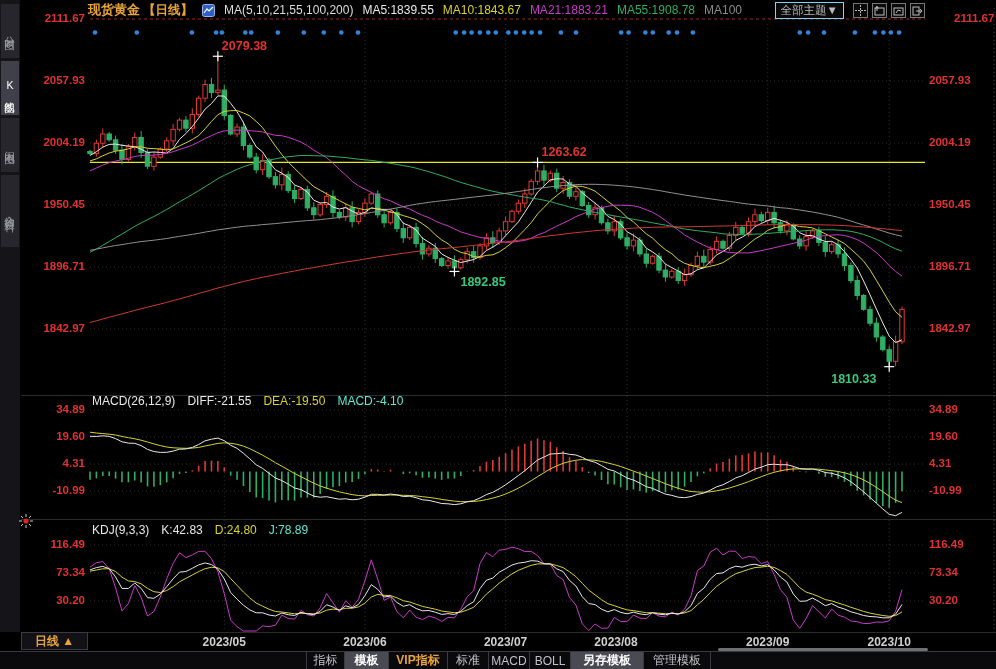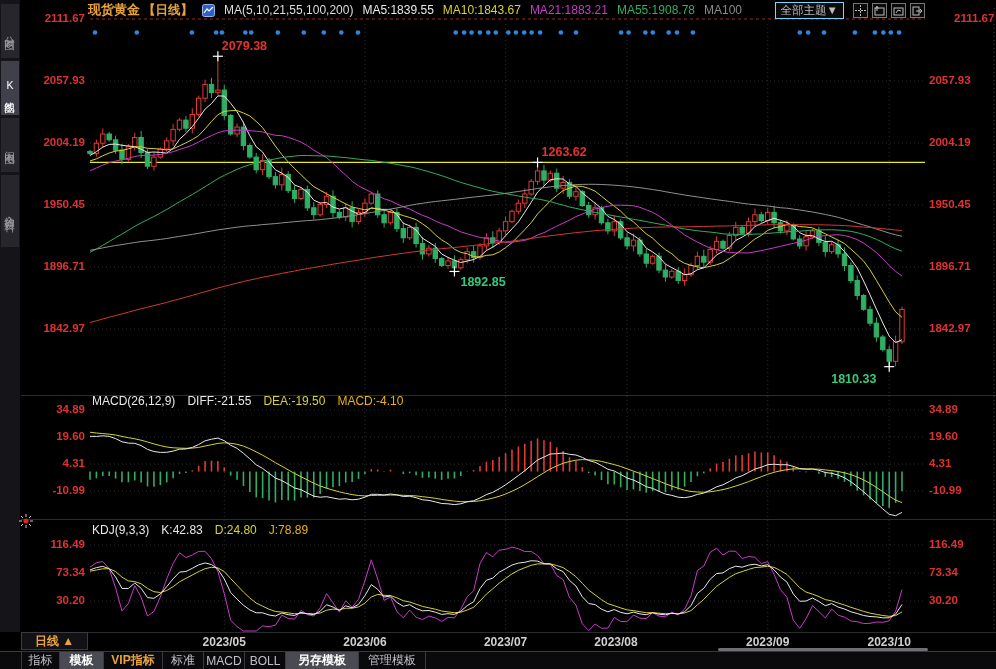--- a/index.html
+++ b/index.html
@@ -27,26 +27,26 @@
   .icon-btn svg{display:block;}
   .chart-ico{display:inline-flex;}
   
   .axis-label{position:absolute;font-size:11.5px;font-weight:700;color:#e03232;z-index:4;}
   .axis-label.l{width:62px;text-align:right;left:23px;}
   .axis-label.r{width:64px;text-align:left;left:929px;}
   .date-label{position:absolute;font-size:12px;font-weight:700;color:#cfcfcf;width:60px;text-align:center;top:635px;z-index:4;}
   .anno{position:absolute;font-size:12.5px;font-weight:700;z-index:5;}
   
   .pane-hdr{position:absolute;left:92px;display:flex;gap:12px;font-size:12px;z-index:5;white-space:nowrap;}
-  .ph-w{color:#e8e8e8;} .ph-y{color:#d8d22f;} .ph-m{color:#eab308;}
+  .ph-w{color:#e8e8e8;} .ph-y{color:#d8d22f;} .ph-m{color:#5eead4;}
   
   .period-cell{position:absolute;left:21px;top:632px;width:67px;height:18px;border:1px solid #3a3a40;
       background:#121216;color:#e8a33d;font-weight:700;font-size:12px;display:flex;align-items:center;justify-content:center;box-sizing:border-box;cursor:pointer;z-index:5;}
   .toolbar{position:absolute;left:0;right:0;bottom:0;height:17px;border-top:1px solid #38383e;background:#0a0a0c;
-      display:flex;align-items:stretch;padding-left:21px;z-index:6;}
+      display:flex;align-items:stretch;padding-left:21px;z-index:6;justify-content:center;}
   .tb{border-right:1px solid #3a3a40;display:flex;align-items:center;justify-content:center;
       font-size:12px;color:#c0c0c8;cursor:pointer;background:#0a0a0c;}
   .tb:first-child{border-left:1px solid #3a3a40;}
   .tb.active{background:#4a4a52;color:#fff;font-weight:700;}
   .tb.vip{color:#e8a33d;font-weight:700;}
   .scroll-thumb{position:absolute;left:718px;top:648px;width:210px;height:3px;background:#6f6f76;border-radius:2px;z-index:5;cursor:pointer;}
   .flash-ico{position:absolute;left:18px;top:513px;z-index:5;}
   #chart-svg{position:absolute;left:0;top:0;z-index:2;}
 </style>
 </head>

